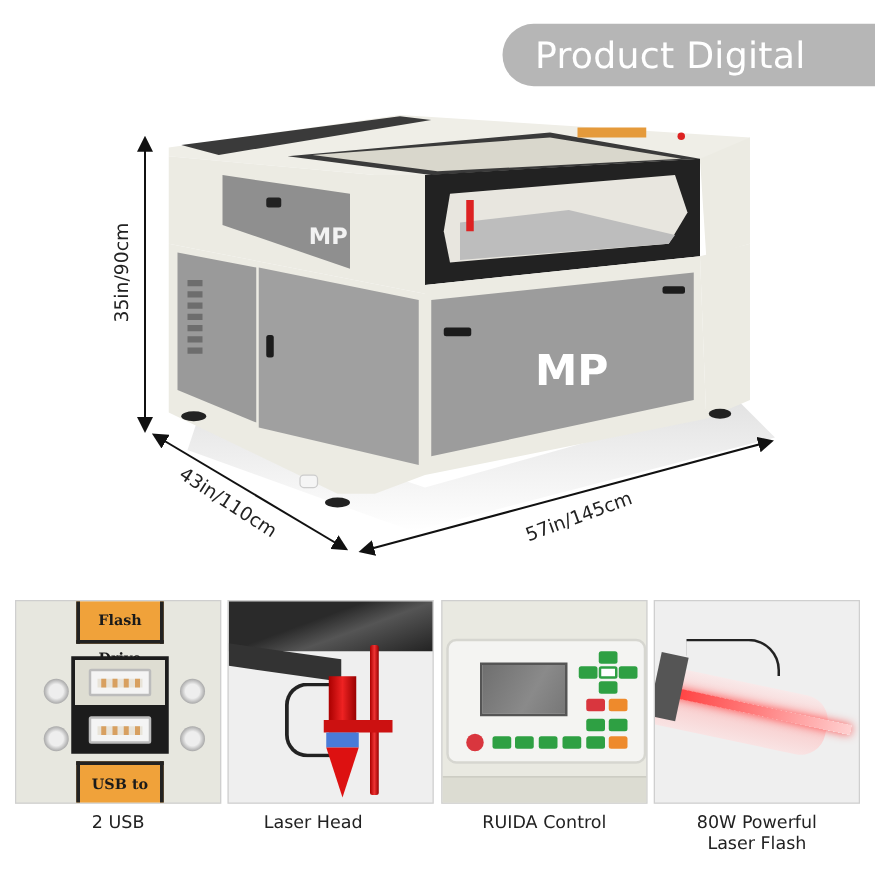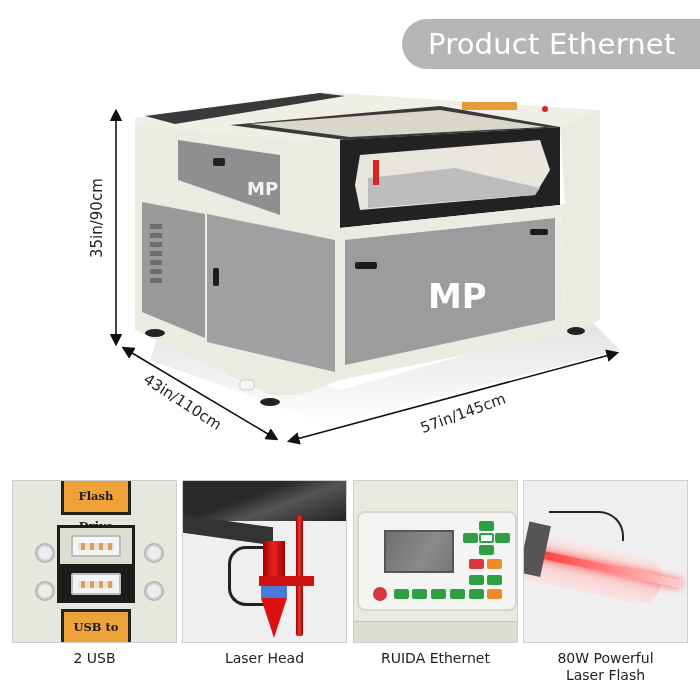--- a/index.html
+++ b/index.html
@@ -27,21 +27,21 @@
   }
   .t1 { left: 0; background: #e7e7df; }
   .t2 { left: 170px; background: #efefef; }
   .t3 { left: 341px; background: #e9e9e1; }
   .t4 { left: 511px; background: #efefef; }
 
   .caption {
     position: absolute; top: 650px; width: 165px; text-align: center;
     font-size: 14px; line-height: 17px; color: #222;
   }
-  .c1 { left: 12px; } .c2 { left: 182px; } .c3 { left: 353px; } .c4 { left: 523px; }
+  .c1 { left: 12px; } .c2 { left: 168px; } .c3 { left: 353px; } .c4 { left: 523px; }
 
   
   .label-box {
     position: absolute; left: 48px; width: 70px; height: 34px; background: #f0a23a;
     border: 3px solid #222; border-top: none; font-family: "DejaVu Serif", serif; font-weight: bold;
     font-size: 11.5px; text-align: center; line-height: 30px; color: #1a1a1a;
   }
   .lb-top { top: 0; }
   .lb-bot { top: 128px; border-top: 3px solid #222; border-bottom: none; }
   .usb-block { position: absolute; left: 44px; top: 44px; width: 78px; height: 78px; background: #1c1c1c; }
@@ -75,21 +75,21 @@
   
   .tube { position: absolute; left: 0; top: 50px; width: 140px; height: 48px; background: linear-gradient(180deg, rgba(255,230,230,0.6), rgba(255,180,180,0.6) 50%, rgba(255,220,220,0.6)); border-radius: 0 20px 20px 0; transform: rotate(12deg); transform-origin: left center; }
   .tube-core { position: absolute; left: 10px; top: 68px; width: 150px; height: 8px; background: linear-gradient(90deg,#ff3b3b,#ff8080,#ffd0d0); transform: rotate(12deg); transform-origin: left center; box-shadow: 0 0 8px #f55; }
   .tube-cap { position: absolute; left: 0; top: 40px; width: 22px; height: 52px; background: #555; transform: rotate(12deg); transform-origin: left center; }
   .tube-wire { position: absolute; left: 25px; top: 30px; width: 75px; height: 30px; border: 2px solid #222; border-bottom: none; border-left: none; border-radius: 0 25px 0 0; }
 </style>
 </head>
 <body>
 
 <div class="badge">
-  <span>Product Ethernet</span>
+  <span>Product Digital</span>
 </div>
 
 <div class="hero">
   <svg width="700" height="380" viewBox="0 80 700 380" xmlns="http://www.w3.org/2000/svg">
     <defs>
       <linearGradient id="floorShadow" x1="0" y1="0" x2="0" y2="1">
         <stop offset="0" stop-color="#d6d6d6"></stop>
         <stop offset="1" stop-color="#ffffff"></stop>
       </linearGradient>
       <marker id="arr" markerWidth="8" markerHeight="8" refX="4" refY="4" orient="auto-start-reverse">
@@ -233,18 +233,18 @@
 </div>
 
 <div class="caption c1">
   <div>2 USB</div>
 </div>
 <div class="caption c2">
   <div>Laser Head</div>
   <div></div>
 </div>
 <div class="caption c3">
-  <div>RUIDA Ethernet</div>
+  <div>RUIDA Control</div>
 </div>
 <div class="caption c4">
   <div>80W Powerful</div>
   <div>Laser Flash</div>
 </div>
 
 </body></html>

